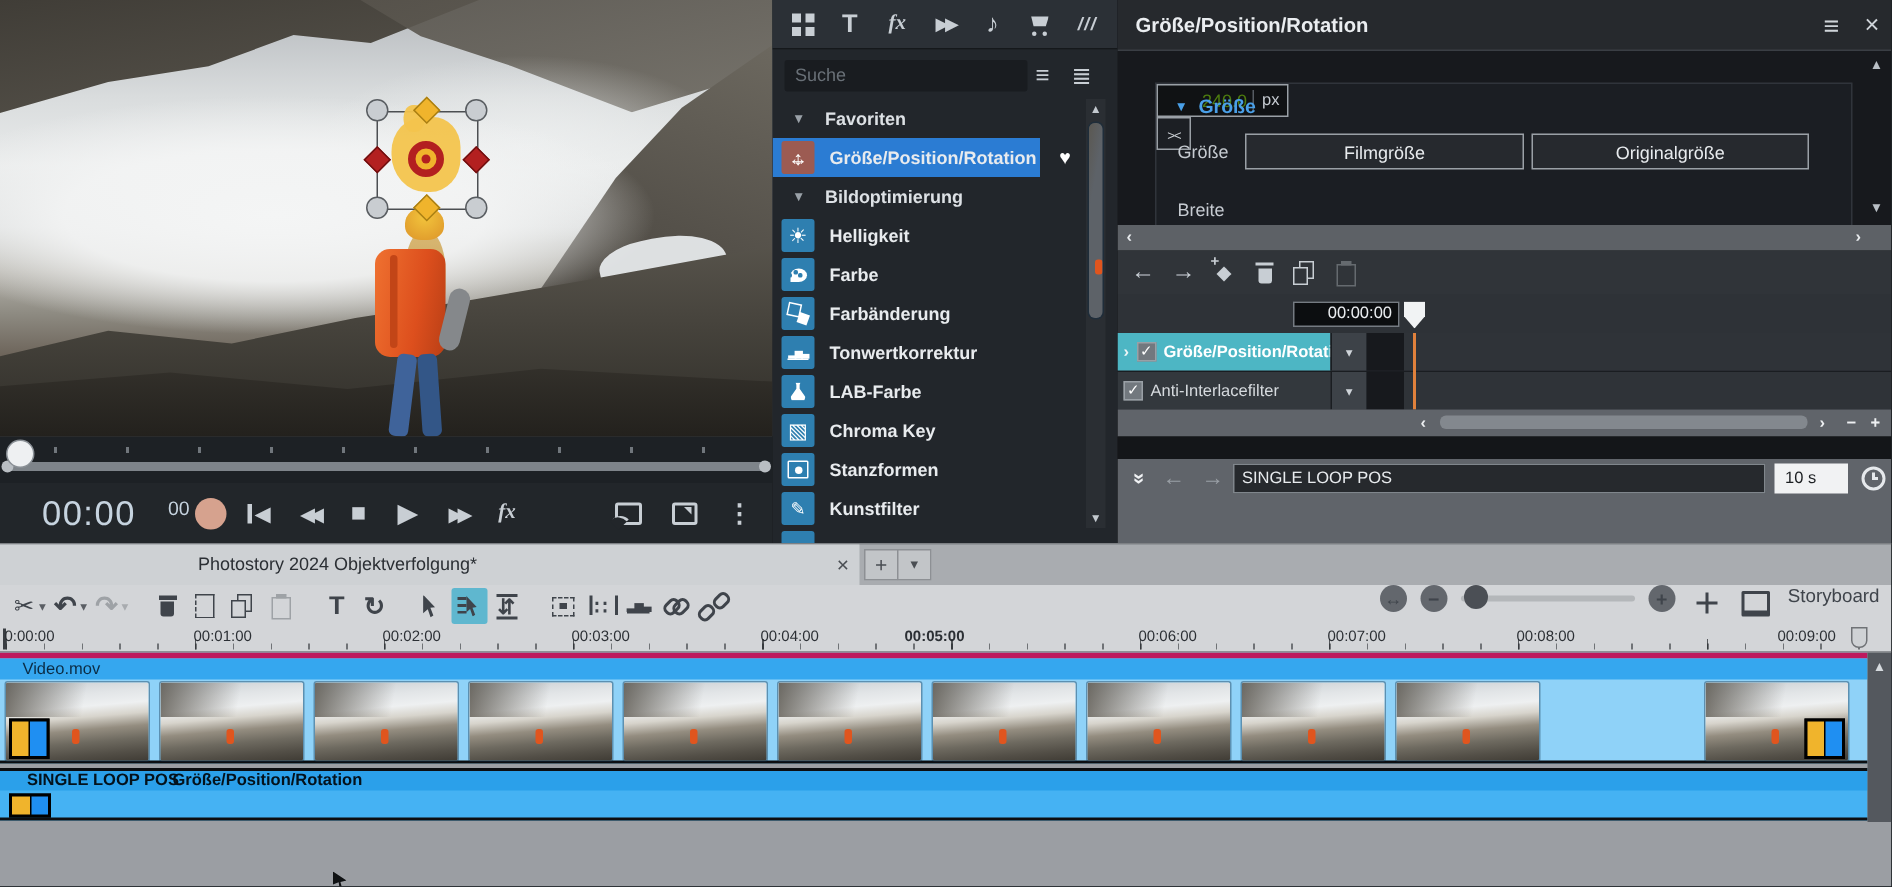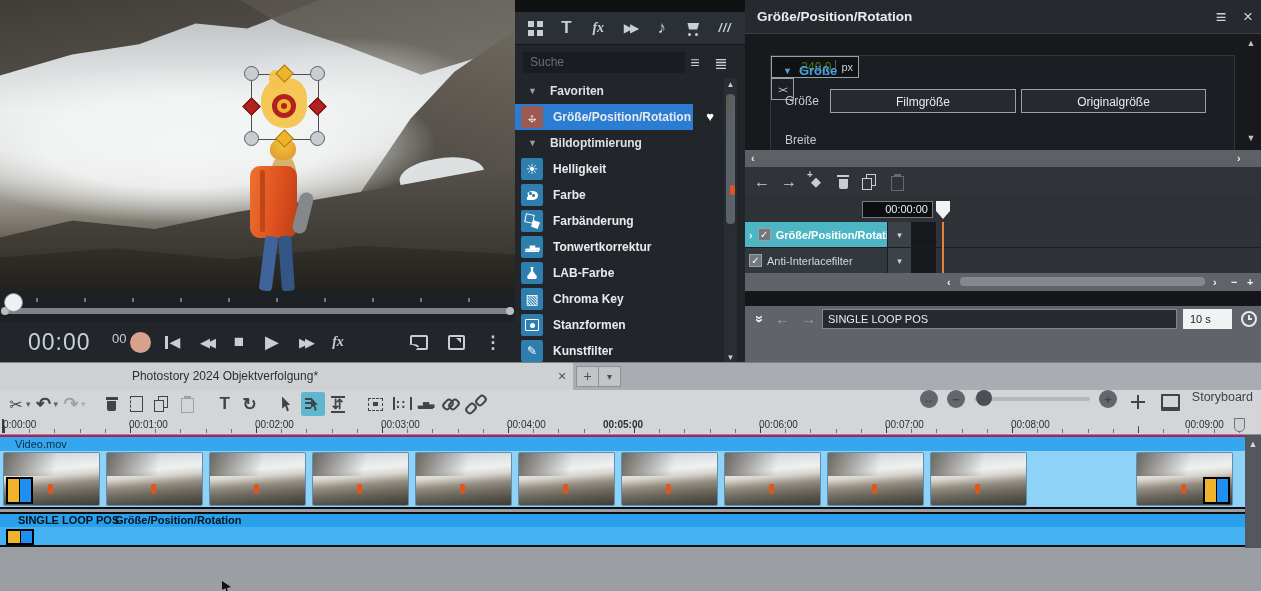--- a/index.html
+++ b/index.html
@@ -152,21 +152,21 @@
   .scrub-track::before,.scrub-track::after{content:"";position:absolute;top:-1px;width:8px;height:8px;
       border-radius:50%;background:#b9bec3;}
   .scrub-track::before{left:-1px;} .scrub-track::after{right:-1px;}
   .scrub-handle{left:4px;top:2px;width:17px;height:17px;border-radius:50%;background:#eef0f2;border:1px solid #8a9096;}
   #transport{left:0;top:322px;width:515px;height:40px;background:#22262a;}
   #tc-main{left:28px;top:7px;font-size:23px;color:#c6d3df;letter-spacing:1px;}
   #tc-frames{left:112px;top:9px;font-size:13px;color:#c6d3df;}
   #transport-btns{left:128px;top:0;height:40px;display:flex;align-items:center;gap:9px;}
   #transport-right{right:10px;top:0;height:40px;display:flex;align-items:center;gap:13px;color:#dfe3e7;}
   
-  #effects{left:515px;top:12px;width:230px;height:362px;background:#22262b;overflow:hidden;padding-left:10px;}
+  #effects{left:515px;top:0;width:230px;height:362px;background:#22262b;overflow:hidden;padding-left:10px;}
   #media-bar{left:0;top:0;width:230px;height:33px;background:#2b3036;border-bottom:1px solid #15181b;
       display:flex;align-items:center;justify-content:space-around;padding:0 4px;box-sizing:border-box;}
   #search-box{left:8px;top:40px;width:155px;height:21px;background:#191c20;color:#697077;
       font-size:12px;line-height:21px;padding-left:7px;border-radius:2px;}
   #search-icons{left:168px;top:39px;display:flex;gap:2px;}
   #fx-list{left:0;top:66px;width:230px;height:296px;overflow:hidden;}
   .fxrow{position:relative;height:26px;display:flex;align-items:center;}
   .fxrow.hdr{padding-left:13px;gap:13px;}
   .fxrow .arr{color:#9aa1a8;font-size:9px;}
   .fxrow.hdr .lbl{font-weight:bold;color:#dde1e5;font-size:12px;}
@@ -289,21 +289,21 @@
   #ruler::before{content:"";position:absolute;left:4px;right:20px;bottom:1px;height:4px;
       background:repeating-linear-gradient(90deg,rgba(30,34,38,.55) 0 1px,transparent 1px 25.2px);}
   #ruler::after{content:"";position:absolute;left:4px;right:20px;bottom:1px;height:7px;
       background:repeating-linear-gradient(90deg,rgba(30,34,38,.7) 0 1px,transparent 1px 126px);}
   .rlabel{position:absolute;top:1px;font-size:10px;color:#2b2f34;}
   #ruler-start{left:2px;top:1px;width:2px;height:14px;background:#3a3e43;}
   #ruler-end{left:1234px;top:0;width:11px;height:14px;background:#cfd2d5;border:1px solid #6f7276;
       border-radius:0 0 5px 5px;box-sizing:border-box;}
   
   #timeline{left:0;top:435px;width:1261px;height:156px;background:#9b9ea3;overflow:hidden;}
-  #track1{left:0;top:0;width:1245px;height:74px;background:#8fd2f8;border-top:2px solid #be185d;border-bottom:2px solid #0c0e11;box-sizing:border-box;}
+  #track1{left:0;top:0;width:1245px;height:74px;background:#8fd2f8;border-top:4px solid #be185d;border-bottom:2px solid #0c0e11;box-sizing:border-box;}
   #track1-header{left:0;top:0;width:1245px;height:14px;background:#35a7ef;}
   #track1-label{left:15px;top:0;line-height:14px;font-size:11px;color:#0b2c44;}
   #clips{left:0;top:14px;width:1245px;height:56px;}
   .thumb{position:absolute;top:2px;width:95px;height:52px;border-radius:1px;
       box-shadow:0 0 0 1px rgba(15,45,70,.4);
       background:linear-gradient(175deg,#c9ced2 0%,#e2e5e7 20%,#eef0f1 34%,#d7d4cc 46%,#948d80 60%,#6e6a60 74%,#534f47 88%,#403c35 100%);overflow:hidden;}
   .thumb::before{content:"";position:absolute;left:0;top:0;width:100%;height:45%;
       background:linear-gradient(100deg,rgba(90,86,78,.85) 0%,rgba(90,86,78,0) 55%);}
   .thumb::after{content:"";position:absolute;left:46%;bottom:22%;width:5px;height:10px;background:#e0551e;border-radius:2px;}
   .handle{position:absolute;width:27px;height:27px;border:2px solid #000;display:flex;box-sizing:border-box;background:#000;gap:1px;}

